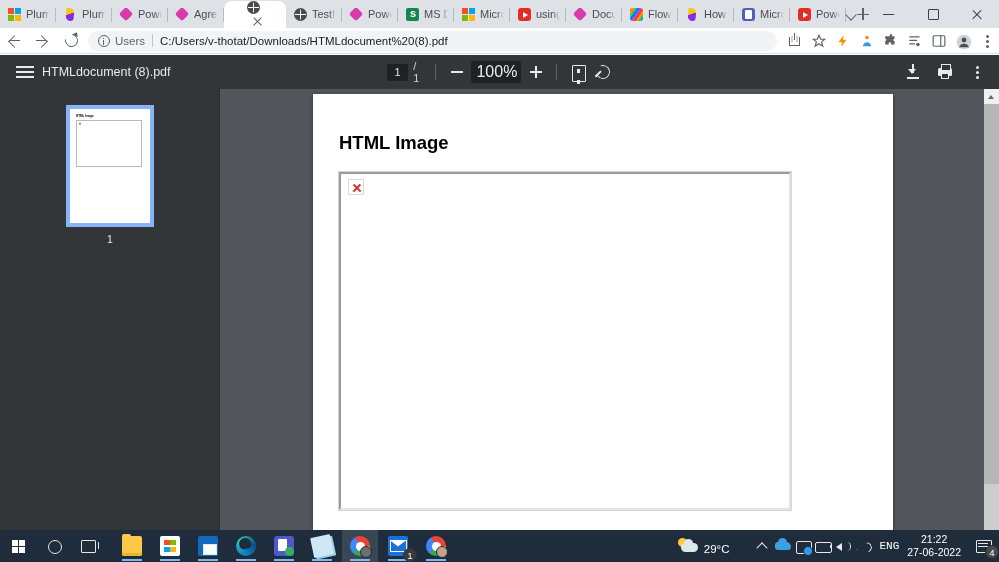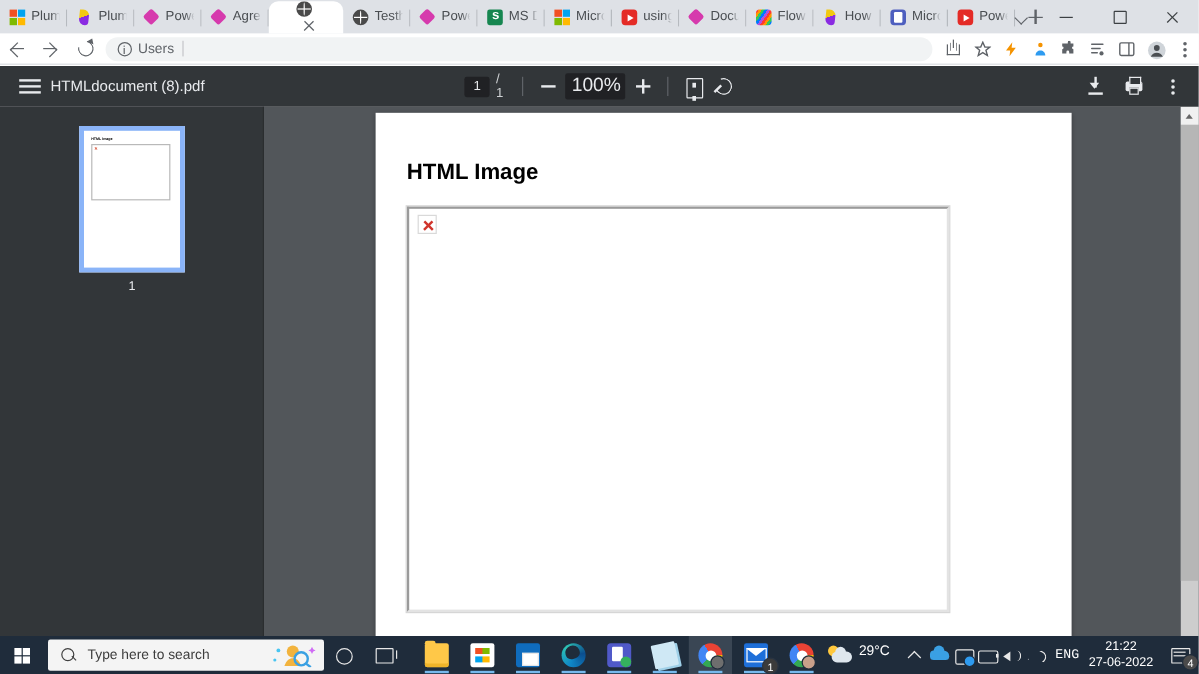--- a/index.html
+++ b/index.html
@@ -529,21 +529,21 @@
   .badge {
     position:absolute; right:-1px; bottom:0px; min-width:14px; height:14px;
     background:#3b3b3b; color:#fff; border-radius:50%;
     font-size:9px; line-height:14px; text-align:center; z-index:5;
     border:1px solid #2a3442;
   }
 
   .tray {
     position:absolute; right:0; top:0; height:32px; display:flex; align-items:center;
   }
-  .tray-weather { display:flex; align-items:flex-start; margin-right:12px; }
+  .tray-weather { display:flex; align-items:flex-end; margin-right:24px; }
   .wx-icon { width:22px; height:18px; position:relative; margin-right:5px;}
   .wx-sun {
     position:absolute; left:1px; top:1px; width:9px; height:9px; border-radius:50%;
     background:#ffc83d;
   }
   .wx-cloud {
     position:absolute; left:4px; top:6px; width:17px; height:9px; border-radius:5px;
     background:#dfe7ee;
   }
   .wx-cloud::before {
@@ -709,20 +709,21 @@
 </div>
 
 <div class="toolbar">
   <div class="nav-btn arrow-l"></div>
   <div class="nav-btn arrow-r"></div>
   <div class="nav-btn reload"></div>
   <div class="omnibox">
     <span class="info-icon"></span>
     <span class="omni-scheme">Users</span>
     <span class="omni-div"></span>
+    <span class="omni-url">C:/Users/v-thotat/Downloads/HTMLdocument%20(8).pdf</span>
   </div>
   <div class="tb-icon ic-share"></div>
   <div class="tb-icon">
     <svg width="14" height="14" viewBox="0 0 24 24">
         <path d="M12 2l3 7h7l-5.5 4.5L18.5 21 12 16.8 5.5 21l2-7.5L2 9h7z" fill="none" stroke="#5f6368" stroke-width="2"></path>
       </svg>
   </div>
   <div class="tb-icon">
     <svg width="14" height="14" viewBox="0 0 24 24">
         <path d="M13 2L4 14h6l-1 8 9-12h-6z" fill="#f59300"></path>
@@ -826,35 +827,20 @@
 
 <div class="taskbar">
   <div class="start">
     <div class="start-logo">
         <i></i>
         <i></i>
         <i></i>
         <i></i>
       </div>
   </div>
-  <div class="searchbox">
-    <span class="search-mag"></span>
-    <span class="search-ph">Type here to search</span>
-    <span class="cortana-ill">
-      <svg width="44" height="20" viewBox="0 0 44 20">
-        <circle cx="24" cy="7" r="5" fill="#f2b33d"></circle>
-        <path d="M17 19c1.5-4.5 4-6.5 7-6.5s5.5 2 7 6.5z" fill="#f2b33d"></path>
-        <circle cx="31" cy="13" r="5.5" fill="none" stroke="#3aa0e3" stroke-width="2"></circle>
-        <line x1="35" y1="17" x2="39" y2="20" stroke="#3aa0e3" stroke-width="2"></line>
-        <circle cx="12" cy="6" r="1.6" fill="#49c5f1"></circle>
-        <circle cx="9" cy="14" r="1.3" fill="#49c5f1"></circle>
-        <path d="M40 3l1 2 2 1-2 1-1 2-1-2-2-1 2-1z" fill="#d06bf5"></path>
-      </svg>
-    </span>
-  </div>
   <div class="tb-circle"></div>
   <div class="taskview"></div>
 
   <div class="tb-apps">
     <div class="tb-app">
       <span class="glyph g-explorer"></span>
       <span class="underline"></span>
     </div>
     <div class="tb-app">
       <span class="glyph g-store"></span>

